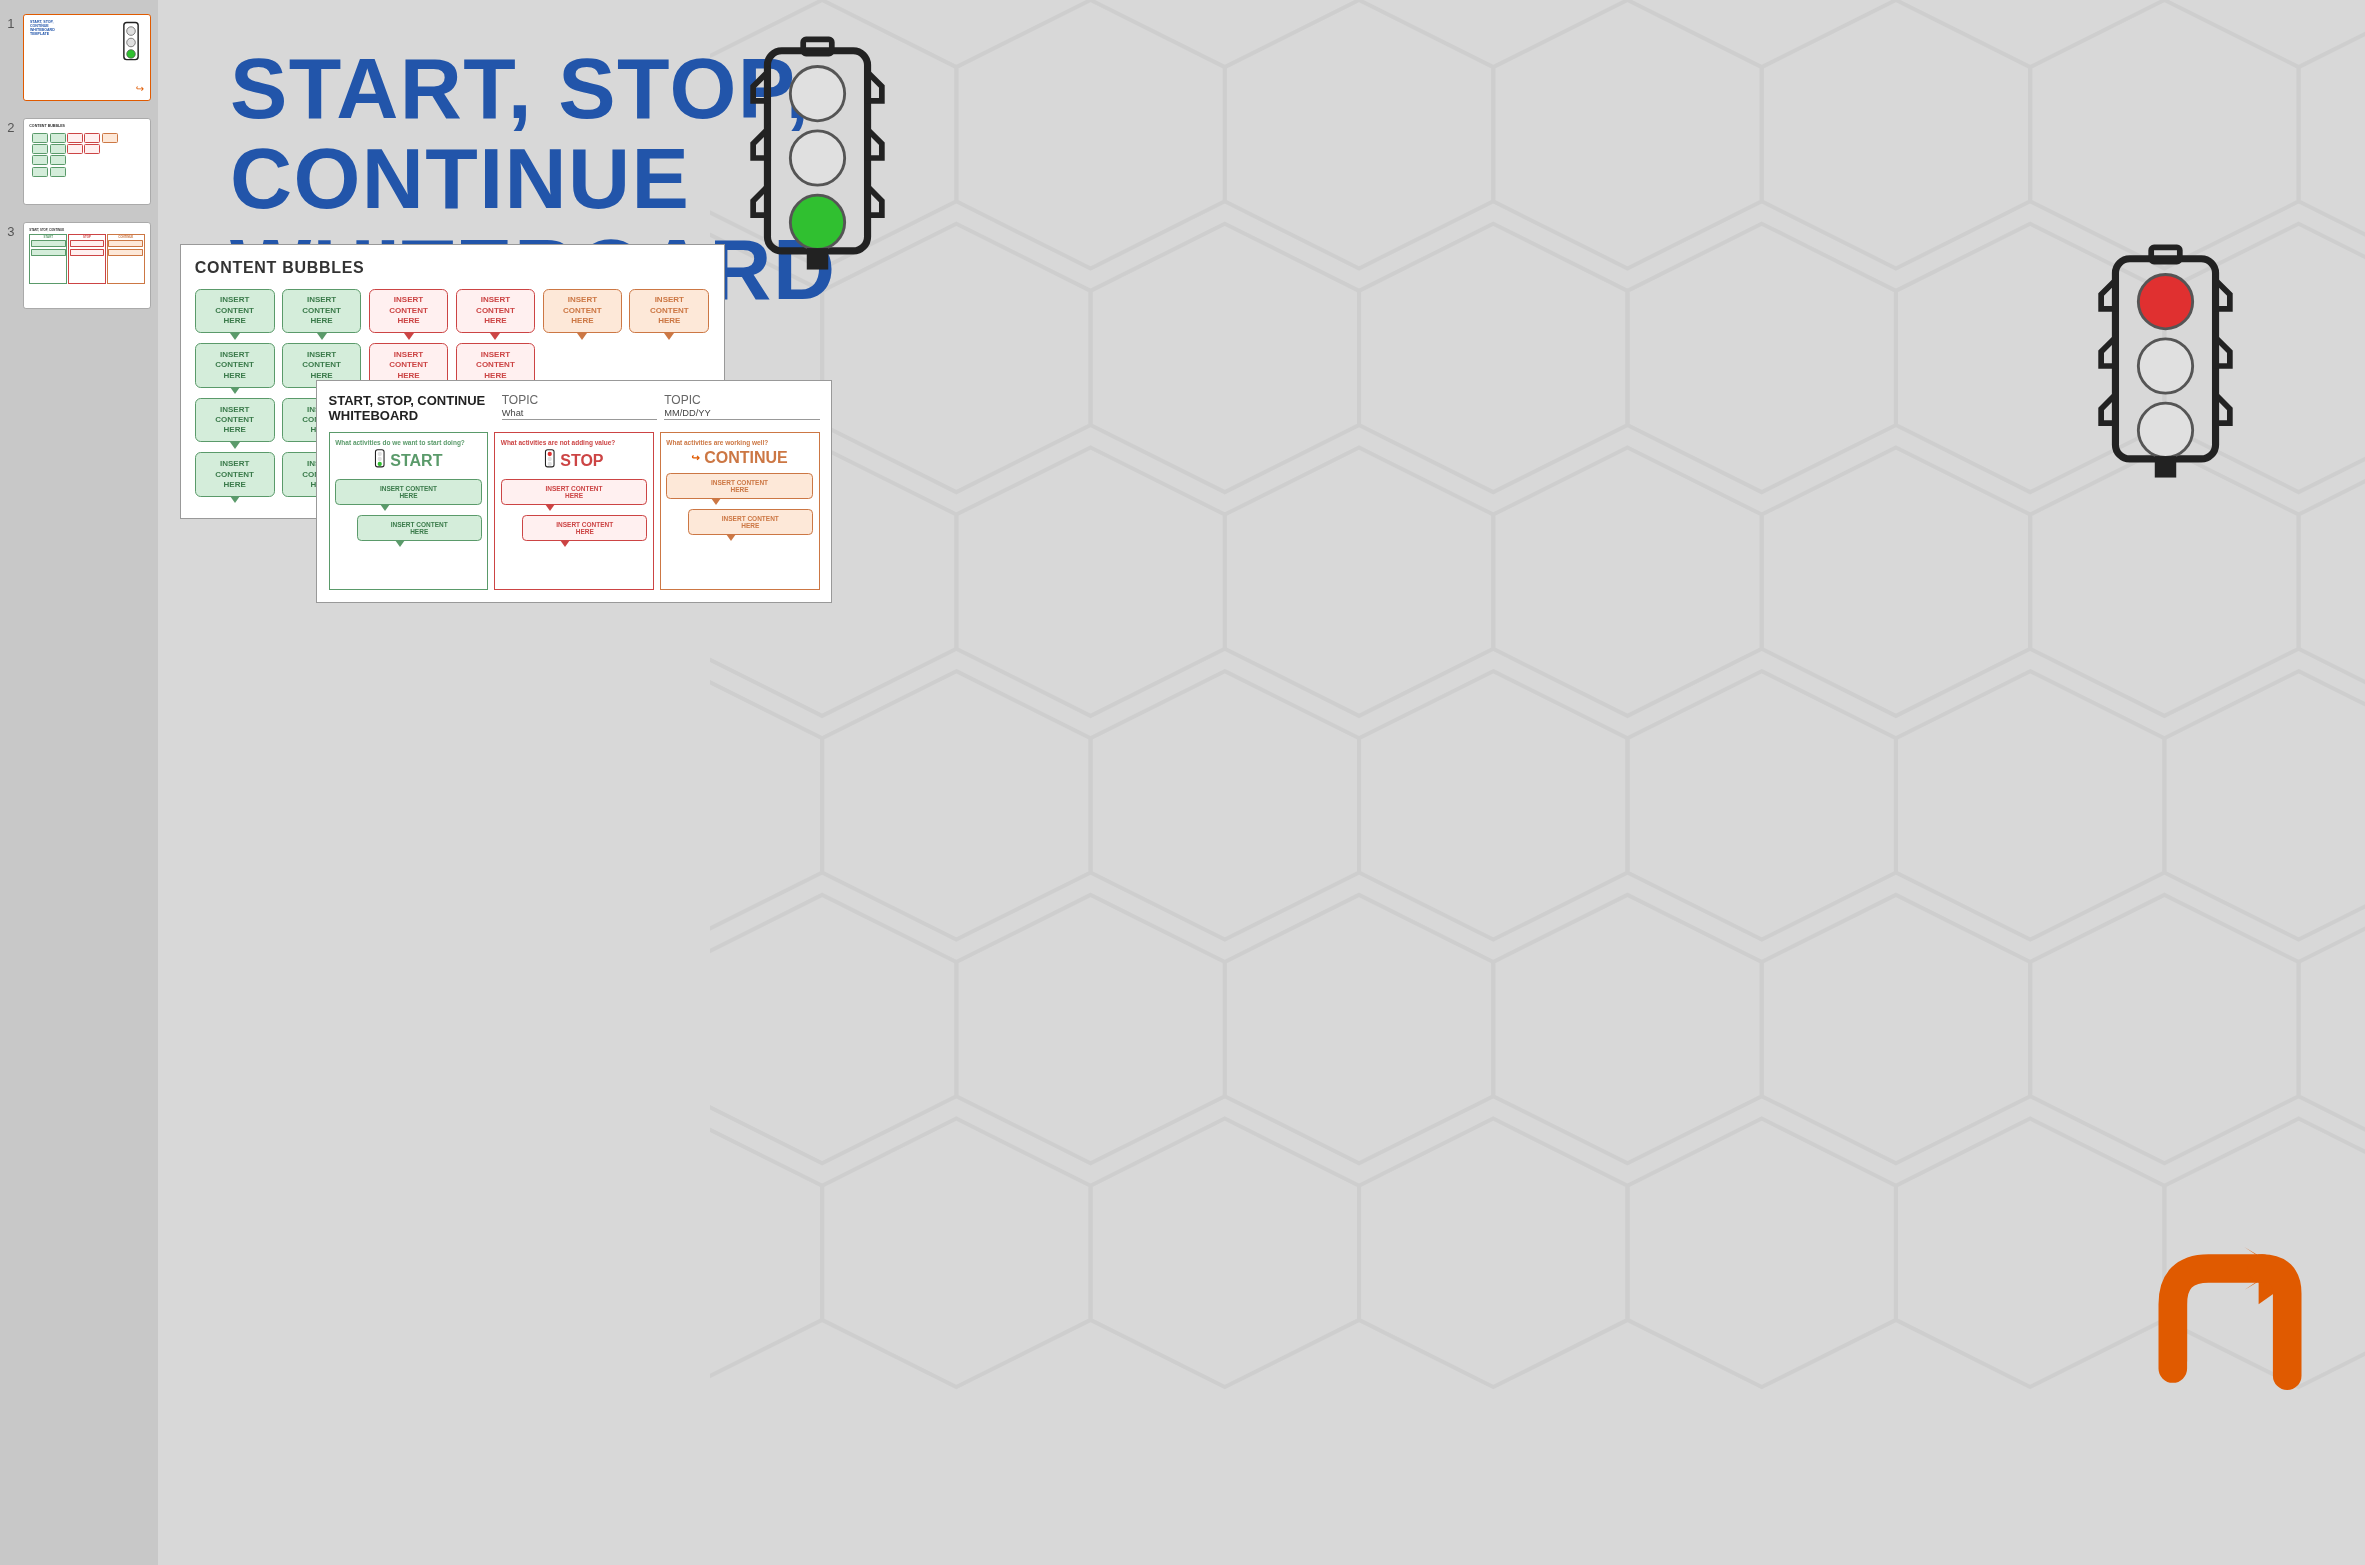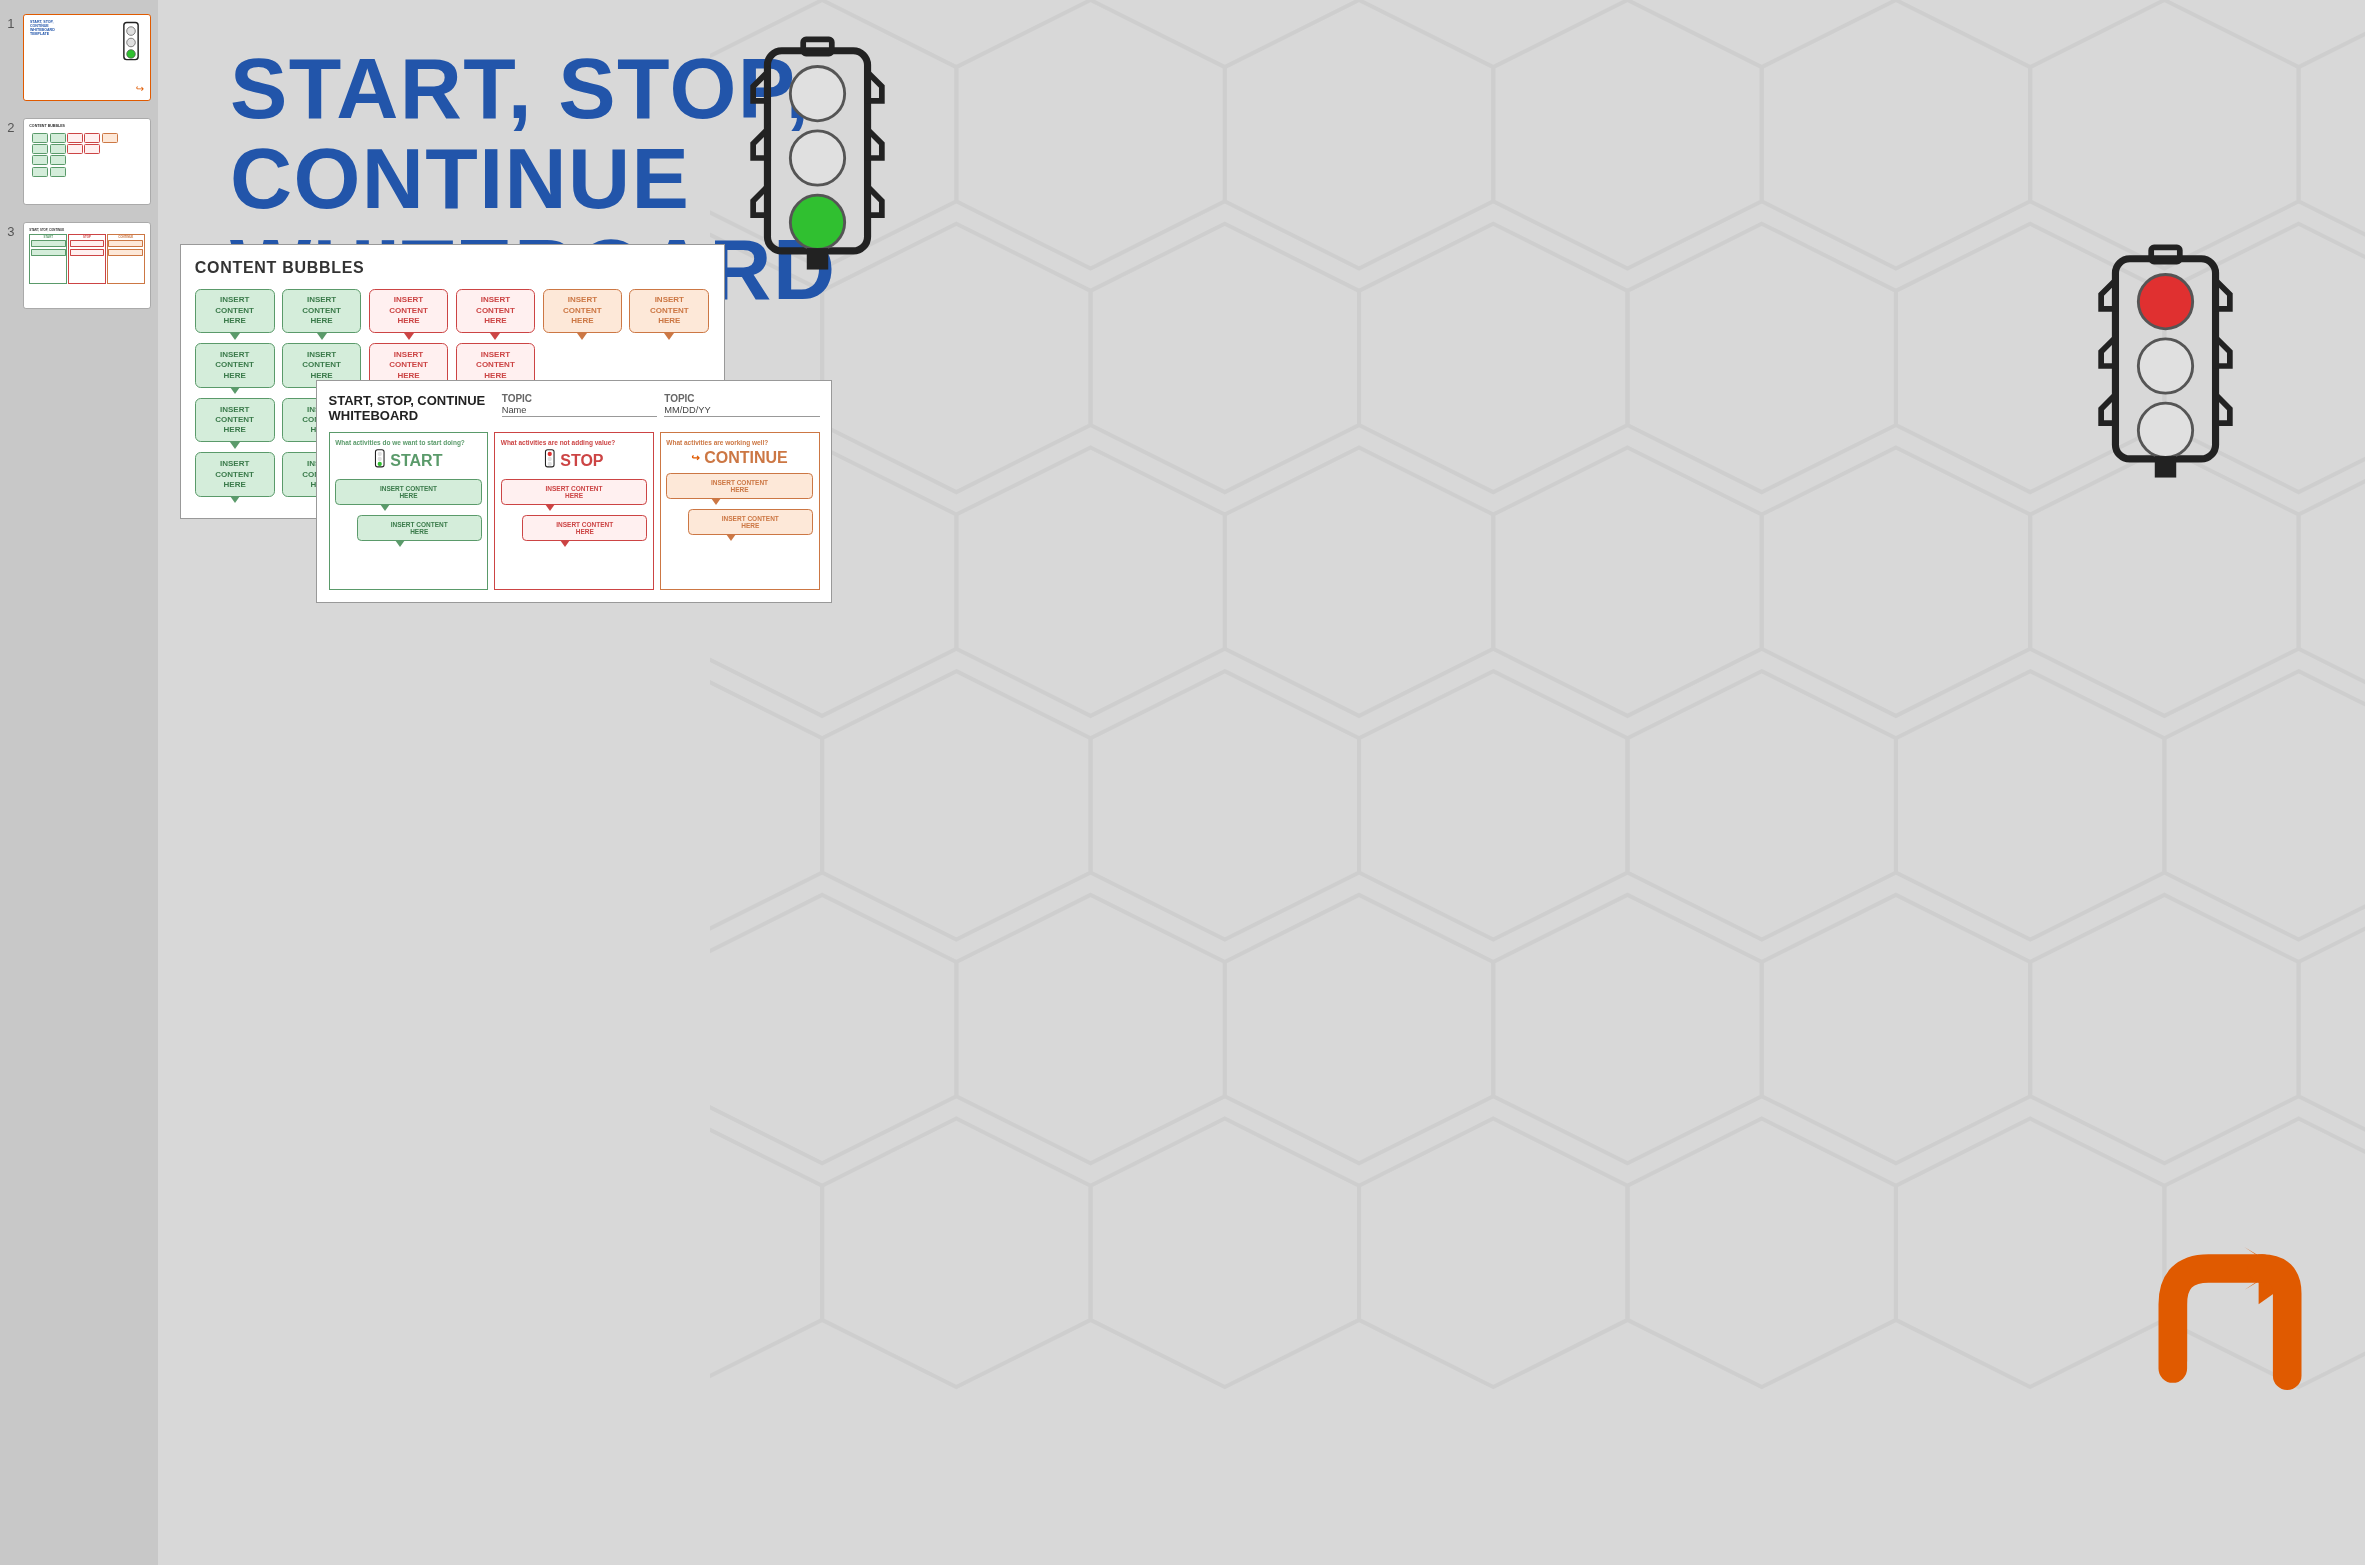--- a/index.html
+++ b/index.html
@@ -197,23 +197,23 @@
     .wb-meta {
       display: flex;
       gap: 7.2px;
       flex: 2;
     }
     .wb-field {
       flex: 1;
       border-bottom: 0.7px solid #999;
     }
     .wb-field-label {
-      font-size: 10px;
+      font-size: 12px;
       color: #666;
-      font-weight: bold;
+      font-weight: normal;
     }
     .wb-field-value {
       font-size: 9.3px;
       color: #444;
       padding: 1.4px 0;
     }
     .wb-columns {
       display: grid;
       grid-template-columns: 1fr 1fr 1fr;
       gap: 5.7px;
@@ -578,21 +578,21 @@
     </div>
 
     <div class="whiteboard-panel">
       <div class="wb-header">
         <div class="wb-title-block">
           <div class="wb-title">START, STOP, CONTINUE<br>WHITEBOARD</div>
         </div>
         <div class="wb-meta">
           <div class="wb-field">
             <div class="wb-field-label">TOPIC</div>
-            <div class="wb-field-value">Name</div>
+            <div class="wb-field-value">What</div>
           </div>
           <div class="wb-field">
             <div class="wb-field-label">TOPIC</div>
             <div class="wb-field-value">MM/DD/YY</div>
           </div>
         </div>
       </div>
 
       <div class="wb-columns">
 

